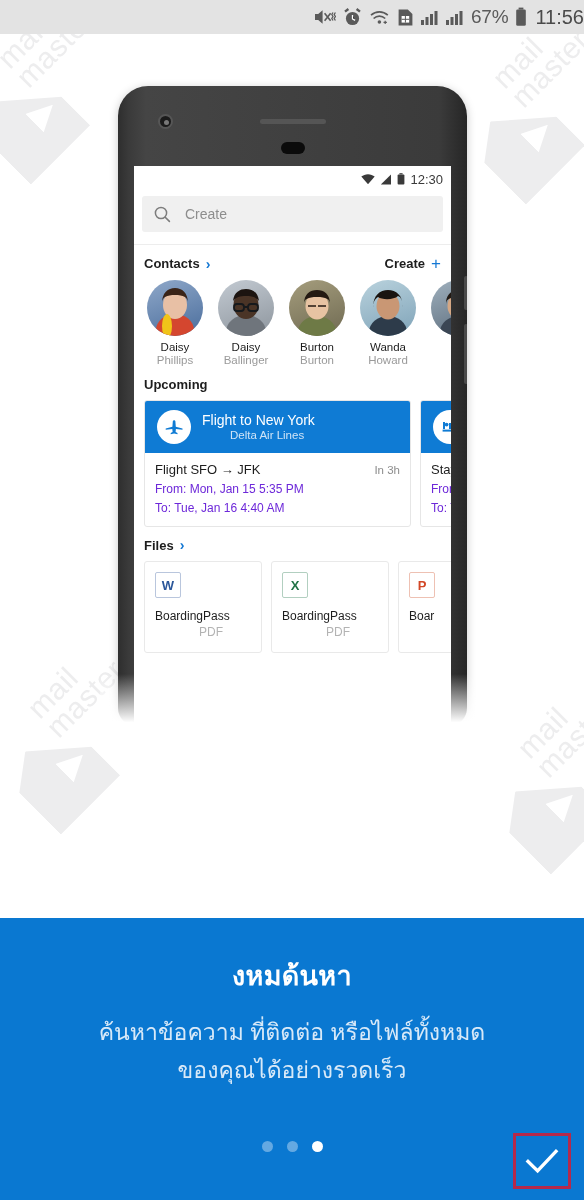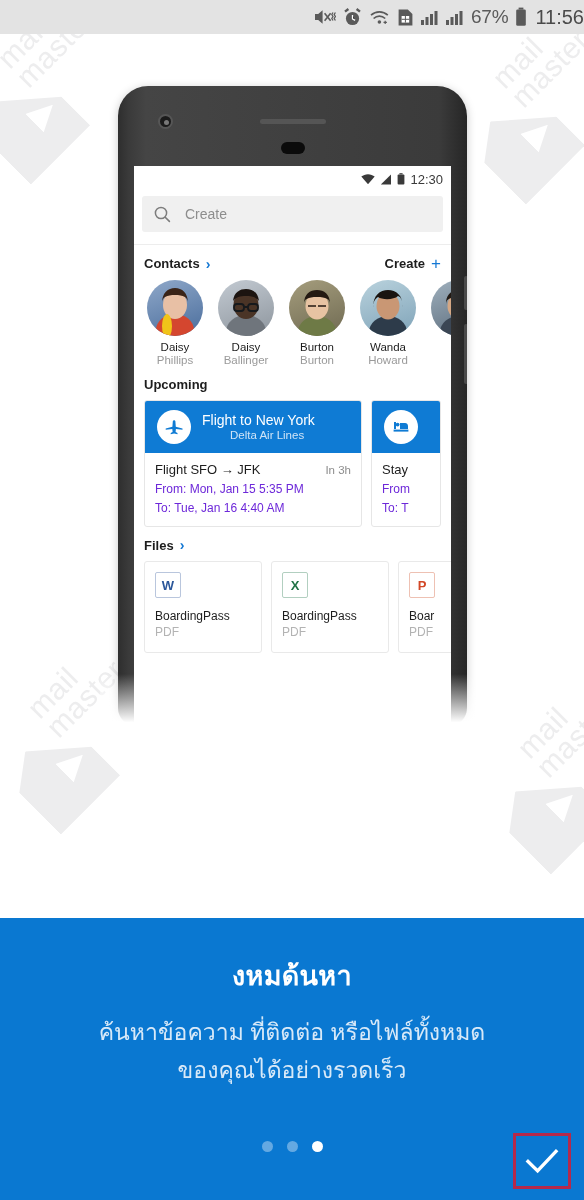--- a/index.html
+++ b/index.html
@@ -128,21 +128,21 @@
   .avatar{
     width:56px; height:56px; border-radius:50%; margin:0 auto 5px auto;
     overflow:hidden; position:relative;
   }
   .cname{ font-size:11.5px; color:#1d1d1d; line-height:13px; }
   .clast{ font-size:11.5px; color:#9a9a9a; line-height:13px; }
 
   
   .cards{ display:flex; gap:9px; padding:2px 0 0 10px; overflow:hidden; }
   .card{
-    flex:0 0 auto; width:218px; border:1px solid #e6e6e6; border-radius:3px;
+    flex:0 0 auto; width:267px; border:1px solid #e6e6e6; border-radius:3px;
     overflow:hidden; background:#fff;
   }
   .card.short{ width:70px; }
   .card-top{
     background:#0f7bd4; height:52px; display:flex; align-items:center;
     gap:11px; padding-left:12px;
   }
   .badge{
     width:34px; height:34px; border-radius:50%; background:#fff; flex:0 0 auto;
     display:flex; align-items:center; justify-content:center;
@@ -160,21 +160,21 @@
   .file{
     flex:0 0 auto; width:118px; height:92px; border:1px solid #e9e9e9;
     border-radius:3px; padding:10px 10px 0 10px; background:#fff;
   }
   .fileicon{
     width:26px; height:26px; border:1px solid #cfcfcf; border-radius:2px;
     display:flex; align-items:center; justify-content:center;
     font-size:13px; font-weight:bold; margin-bottom:11px;
   }
   .fname{ font-size:12px; color:#1d1d1d; line-height:15px; white-space:nowrap; }
-  .fext{ font-size:12px; color:#b3b3b3; line-height:16px; }
+  .fext{ font-size:12px; color:#b3b3b3; line-height:16px;margin-left:44px; }
 
   
   .panel{
     position:absolute; left:0; top:918px; width:584px; height:282px;
     background:#0a78d1; z-index:3;
   }
   .panel-title{
     text-align:center; color:#ffffff; font-size:27px; font-weight:bold;
     padding-top:36px; letter-spacing:.3px;
   }

